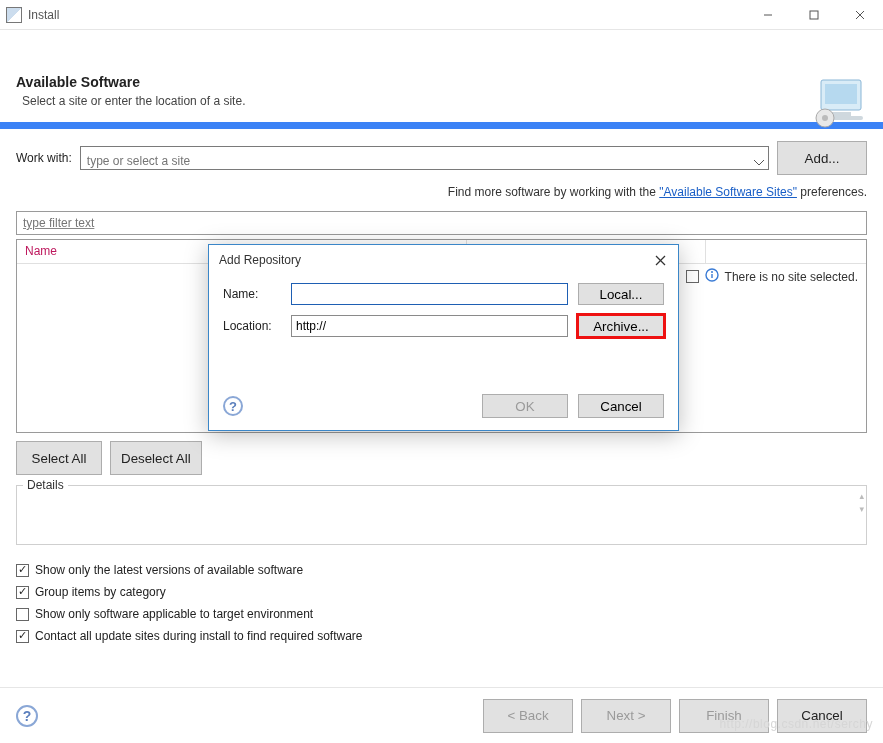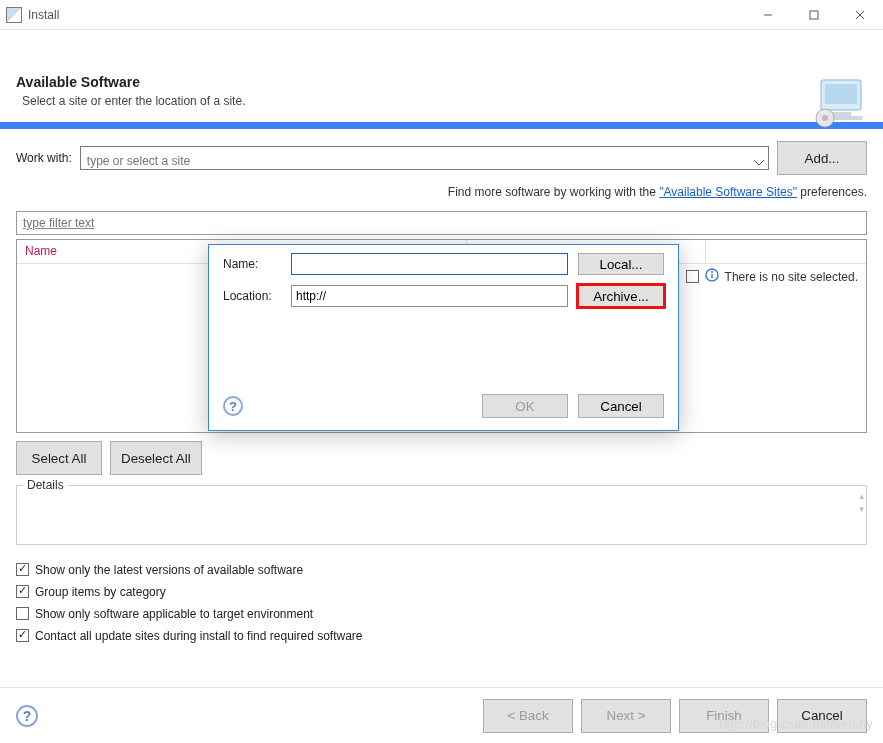--- a/index.html
+++ b/index.html
@@ -46,21 +46,21 @@
 
   .selbtns { margin:8px 0 10px 0; display:flex; gap:8px; }
 
   .details-box { border:1px solid #cfcfcf; height:60px; position:relative; }
   .details-label { position:absolute; top:-8px; left:6px; background:#fff; padding:0 4px; color:#333; }
   .details-scroll { position:absolute; right:2px; top:6px; display:flex; flex-direction:column; gap:4px; color:#bbb; }
   .details-scroll span { font-size:9px; line-height:9px; }
 
   .opts { margin-top:18px; display:flex; gap:40px; }
   .opts-col { display:flex; flex-direction:column; gap:8px; }
-  .opt { display:flex; align-items:flex-start; gap:6px; }
+  .opt { display:flex; align-items:flex-end; gap:6px; }
   .opt .chk.checked::after { content:"✓"; font-size:11px; position:relative; top:-3px; left:1px; color:#222; }
   .opts a { color:#1a5fc7; text-decoration:underline; }
   .whatis { margin-left:22px; }
 
   
   .bottombar { position:absolute; left:0; right:0; bottom:0; height:56px; border-top:1px solid #e6e6e6; display:flex; align-items:center; padding:0 16px; gap:8px; }
   .help-icon { width:22px; height:22px; border:2px solid #8aa7d6; border-radius:50%; display:flex; align-items:center; justify-content:center; color:#5b7fbd; font-weight:bold; font-size:14px; }
   .spacer { flex:1; }
 
   
@@ -204,20 +204,29 @@
 <div class="bottombar">
   <div class="help-icon">?</div>
   <div class="spacer"></div>
   <button class="btn disabled">&lt; Back</button>
   <button class="btn disabled">Next &gt;</button>
   <button class="btn disabled">Finish</button>
   <button class="btn">Cancel</button>
 </div>
 
 <div class="modal">
+  <div class="modal-title">
+    <span>Add Repository</span>
+    <div class="close">
+      <svg viewBox="0 0 11 11">
+          <line x1="1" y1="1" x2="10" y2="10" stroke="#333" stroke-width="1.3"></line>
+          <line x1="10" y1="1" x2="1" y2="10" stroke="#333" stroke-width="1.3"></line>
+        </svg>
+    </div>
+  </div>
   <div class="modal-body">
     <div class="frow">
       <label>Name:</label>
       <input class="tin" type="text" value="" style="">
       <button class="mbtn">Local...</button>
     </div>
     <div class="frow">
       <label>Location:</label>
       <input class="tin plain" type="text" value="http://" style="">
       <button class="mbtn hl">Archive...</button>

